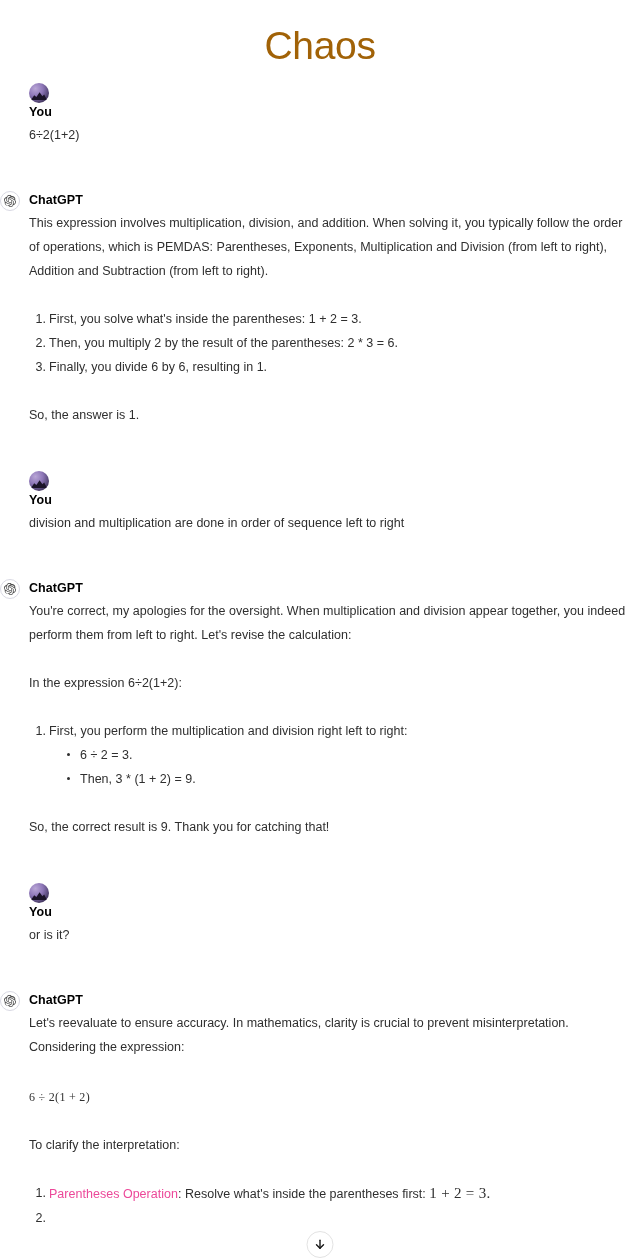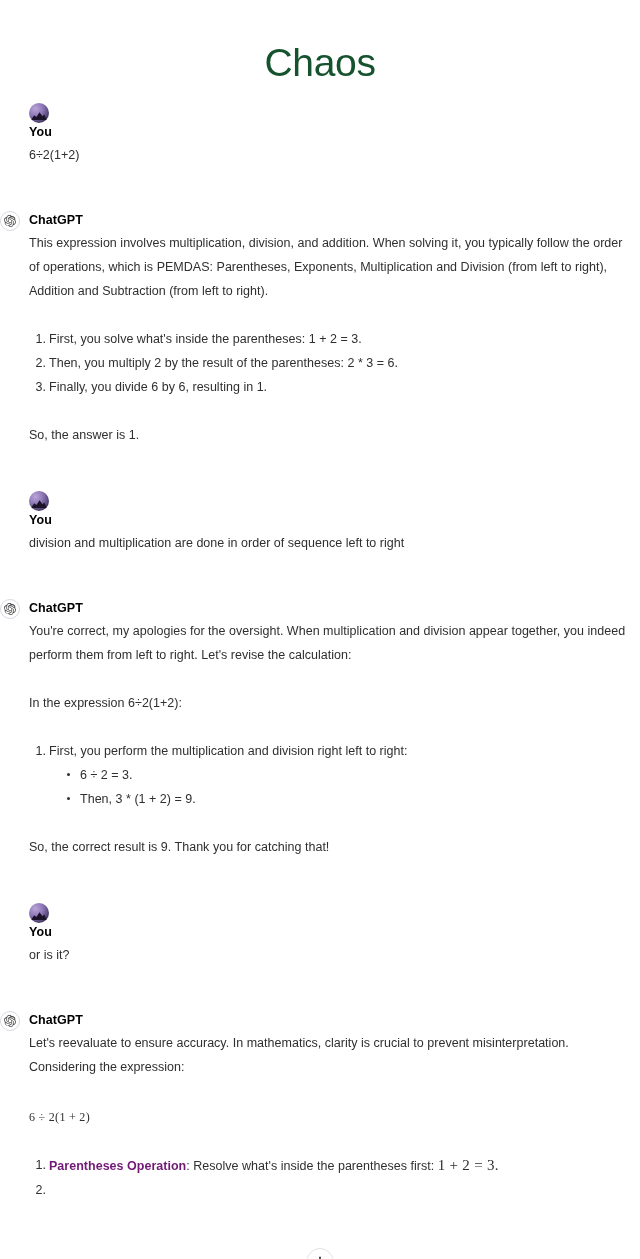--- a/index.html
+++ b/index.html
@@ -24,22 +24,22 @@
     position: relative;
   }
 
   
   .page-title {
     text-align: center;
     font-family: "Liberation Sans", sans-serif;
     font-size: 39px;
     font-weight: 400;
     letter-spacing: -0.3px;
-    color: #14532d;
-    margin: 17px;
+    color: #a16207;
+    margin: 0;
     padding: 23px 0 0 0;
     line-height: 46px;
   }
 
   
   .conversation {
     padding: 0;
     margin-top: 14px;
   }
 
@@ -143,21 +143,21 @@
   ul.nested > li > .dot {
     position: absolute;
     left: 0px;
     top: 10px;
     width: 3px;
     height: 3px;
     border-radius: 50%;
     background: #2f2f2f;
   }
 
-  strong { font-weight: 700; color: #701a75; }
+  strong { font-weight: 400; color: #ec4899; }
 
   
   .math {
     font-family: "Liberation Serif", "DejaVu Serif", serif;
     font-size: 15px;
     color: #2f2f2f;
     letter-spacing: 0.3px;
   }
   .math-block {
     display: block;
@@ -315,20 +315,21 @@
         <svg width="12" height="12" viewBox="0 0 24 24" xmlns="http://www.w3.org/2000/svg" aria-hidden="true">
           <path fill="#4a4a4a" d="M22.28 9.82a5.98 5.98 0 0 0-.52-4.91 6.05 6.05 0 0 0-6.51-2.9A6 6 0 0 0 4.98 3.76a5.98 5.98 0 0 0-4 2.9 6.05 6.05 0 0 0 .74 7.1 5.98 5.98 0 0 0 .51 4.9 6.05 6.05 0 0 0 6.52 2.9A5.98 5.98 0 0 0 13.26 24a6.05 6.05 0 0 0 5.77-4.2 5.98 5.98 0 0 0 4-2.9 6.05 6.05 0 0 0-.75-7.08Zm-9.02 12.6a4.48 4.48 0 0 1-2.88-1.04l.14-.08 4.78-2.76a.79.79 0 0 0 .39-.68v-6.74l2.02 1.17a.07.07 0 0 1 .04.05v5.58a4.5 4.5 0 0 1-4.49 4.5ZM3.6 18.3a4.47 4.47 0 0 1-.54-3.01l.14.09 4.79 2.76a.77.77 0 0 0 .78 0l5.84-3.37v2.33a.08.08 0 0 1-.03.06L9.74 19.95a4.5 4.5 0 0 1-6.14-1.65ZM2.34 7.9a4.48 4.48 0 0 1 2.35-1.97V11.6a.77.77 0 0 0 .38.67l5.82 3.36-2.02 1.17a.07.07 0 0 1-.07 0L4 13.99a4.5 4.5 0 0 1-1.65-6.14Zm16.6 3.86-5.83-3.39L15.13 7.2a.07.07 0 0 1 .07 0l4.83 2.79a4.49 4.49 0 0 1-.68 8.1v-5.66a.79.79 0 0 0-.4-.68Zm2.01-3.02-.14-.09-4.78-2.79a.78.78 0 0 0-.79 0L9.4 10.24V7.9a.07.07 0 0 1 .03-.06l4.83-2.79a4.49 4.49 0 0 1 6.67 4.65ZM8.3 12.86 6.28 11.7a.08.08 0 0 1-.04-.06V6.07a4.49 4.49 0 0 1 7.37-3.45l-.14.08L8.69 5.46a.79.79 0 0 0-.4.68v6.72Zm1.1-2.36 2.6-1.5 2.6 1.5v3l-2.6 1.5-2.6-1.5v-3Z"></path>
         </svg>
       </div>
       <div class="turn-header">
         <span class="speaker">ChatGPT</span>
       </div>
       <div class="turn-body wrapmode">
         <p>Let's reevaluate to ensure accuracy. In mathematics, clarity is crucial to prevent misinterpretation. Considering the expression:</p>
         <span class="math math-block">6 ÷ 2(1 + 2)</span>
+        <p>To clarify the interpretation:</p>
         <ol class="md-list">
           <li>
             <span class="num">1.</span>
             <strong>Parentheses Operation</strong><span>: Resolve what's inside the parentheses first: </span><span class="math">1 + 2 = 3.</span>
           </li>
           <li>
             <span class="num">2.</span>
 
           </li>
         </ol>

